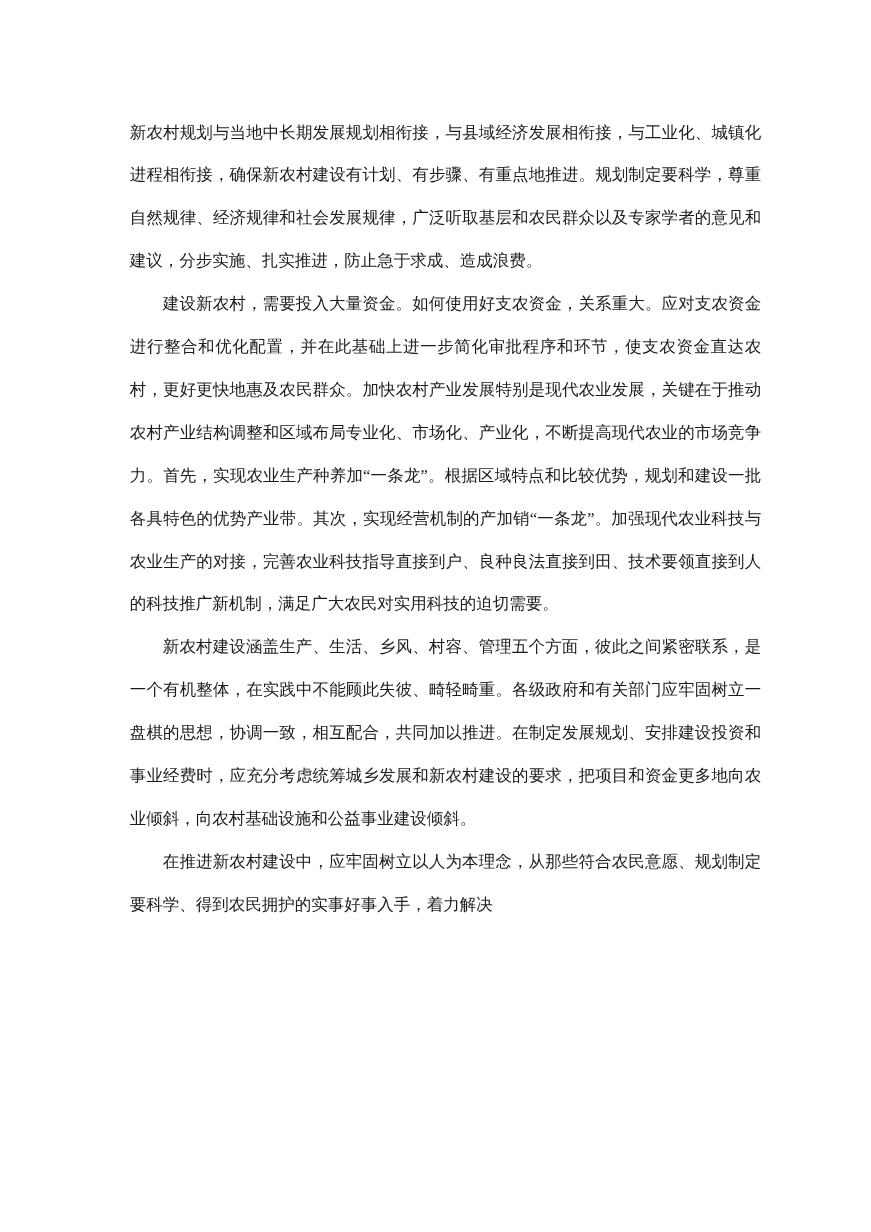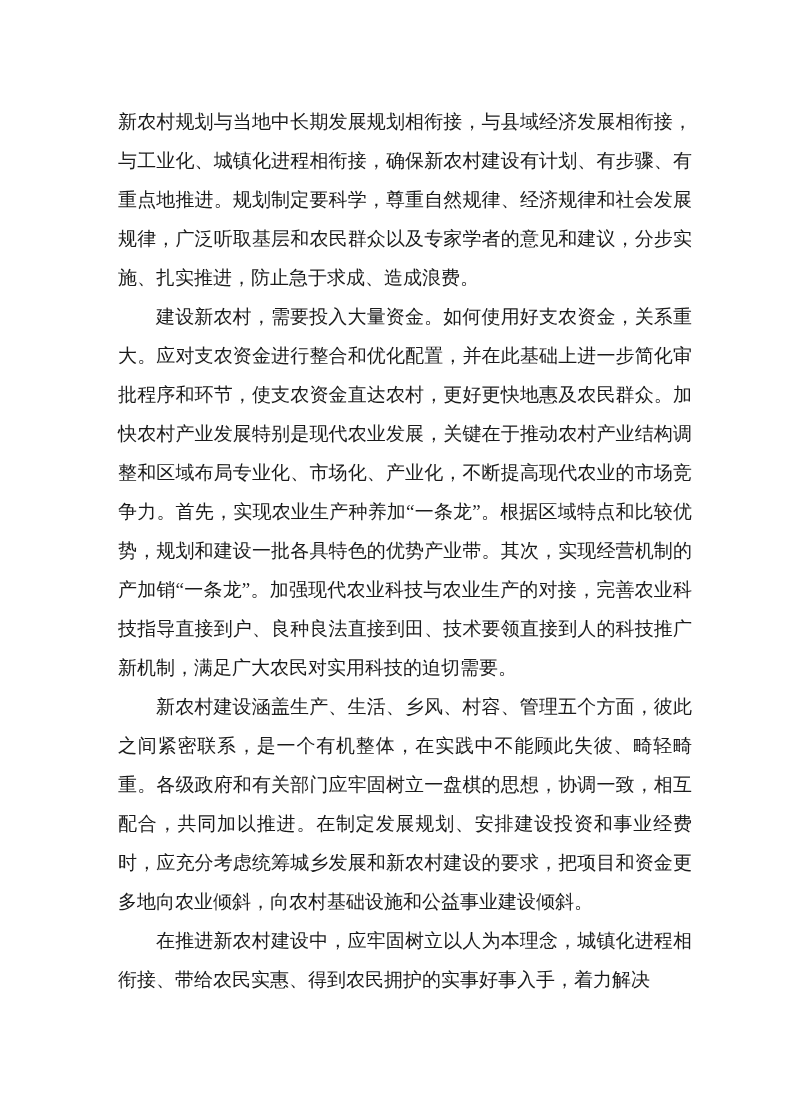--- a/index.html
+++ b/index.html
@@ -13,21 +13,21 @@
     height: 1120px;
     background: #ffffff;
     overflow: hidden;
   }
   .text-block {
     position: absolute;
     left: 118px;
     top: 102px;
     width: 574px;
     font-family: "Liberation Serif", "DejaVu Serif", serif;
-    font-size: 19px;
+    font-size: 15px;
     line-height: 39px;
     color: #1b1b1b;
     text-align: justify;
   }
   .text-block p {
     margin: 0;
     padding: 0;
     text-indent: 0;
   }
   .text-block p.indent {
@@ -35,15 +35,15 @@
   }
 </style>
 </head>
 <body>
 
 <div class="page">
   <div class="text-block">
     <p>新农村规划与当地中长期发展规划相衔接，与县域经济发展相衔接，与工业化、城镇化进程相衔接，确保新农村建设有计划、有步骤、有重点地推进。规划制定要科学，尊重自然规律、经济规律和社会发展规律，广泛听取基层和农民群众以及专家学者的意见和建议，分步实施、扎实推进，防止急于求成、造成浪费。</p>
     <p class="indent">建设新农村，需要投入大量资金。如何使用好支农资金，关系重大。应对支农资金进行整合和优化配置，并在此基础上进一步简化审批程序和环节，使支农资金直达农村，更好更快地惠及农民群众。加快农村产业发展特别是现代农业发展，关键在于推动农村产业结构调整和区域布局专业化、市场化、产业化，不断提高现代农业的市场竞争力。首先，实现农业生产种养加“一条龙”。根据区域特点和比较优势，规划和建设一批各具特色的优势产业带。其次，实现经营机制的产加销“一条龙”。加强现代农业科技与农业生产的对接，完善农业科技指导直接到户、良种良法直接到田、技术要领直接到人的科技推广新机制，满足广大农民对实用科技的迫切需要。</p>
     <p class="indent">新农村建设涵盖生产、生活、乡风、村容、管理五个方面，彼此之间紧密联系，是一个有机整体，在实践中不能顾此失彼、畸轻畸重。各级政府和有关部门应牢固树立一盘棋的思想，协调一致，相互配合，共同加以推进。在制定发展规划、安排建设投资和事业经费时，应充分考虑统筹城乡发展和新农村建设的要求，把项目和资金更多地向农业倾斜，向农村基础设施和公益事业建设倾斜。</p>
-    <p class="indent">在推进新农村建设中，应牢固树立以人为本理念，城镇化进程相衔接、带给农民实惠、得到农民拥护的实事好事入手，着力解决</p>
+    <p class="indent">在推进新农村建设中，应牢固树立以人为本理念，从那些符合农民意愿、规划制定要科学、得到农民拥护的实事好事入手，着力解决</p>
   </div>
 </div>
 
 </body></html>

